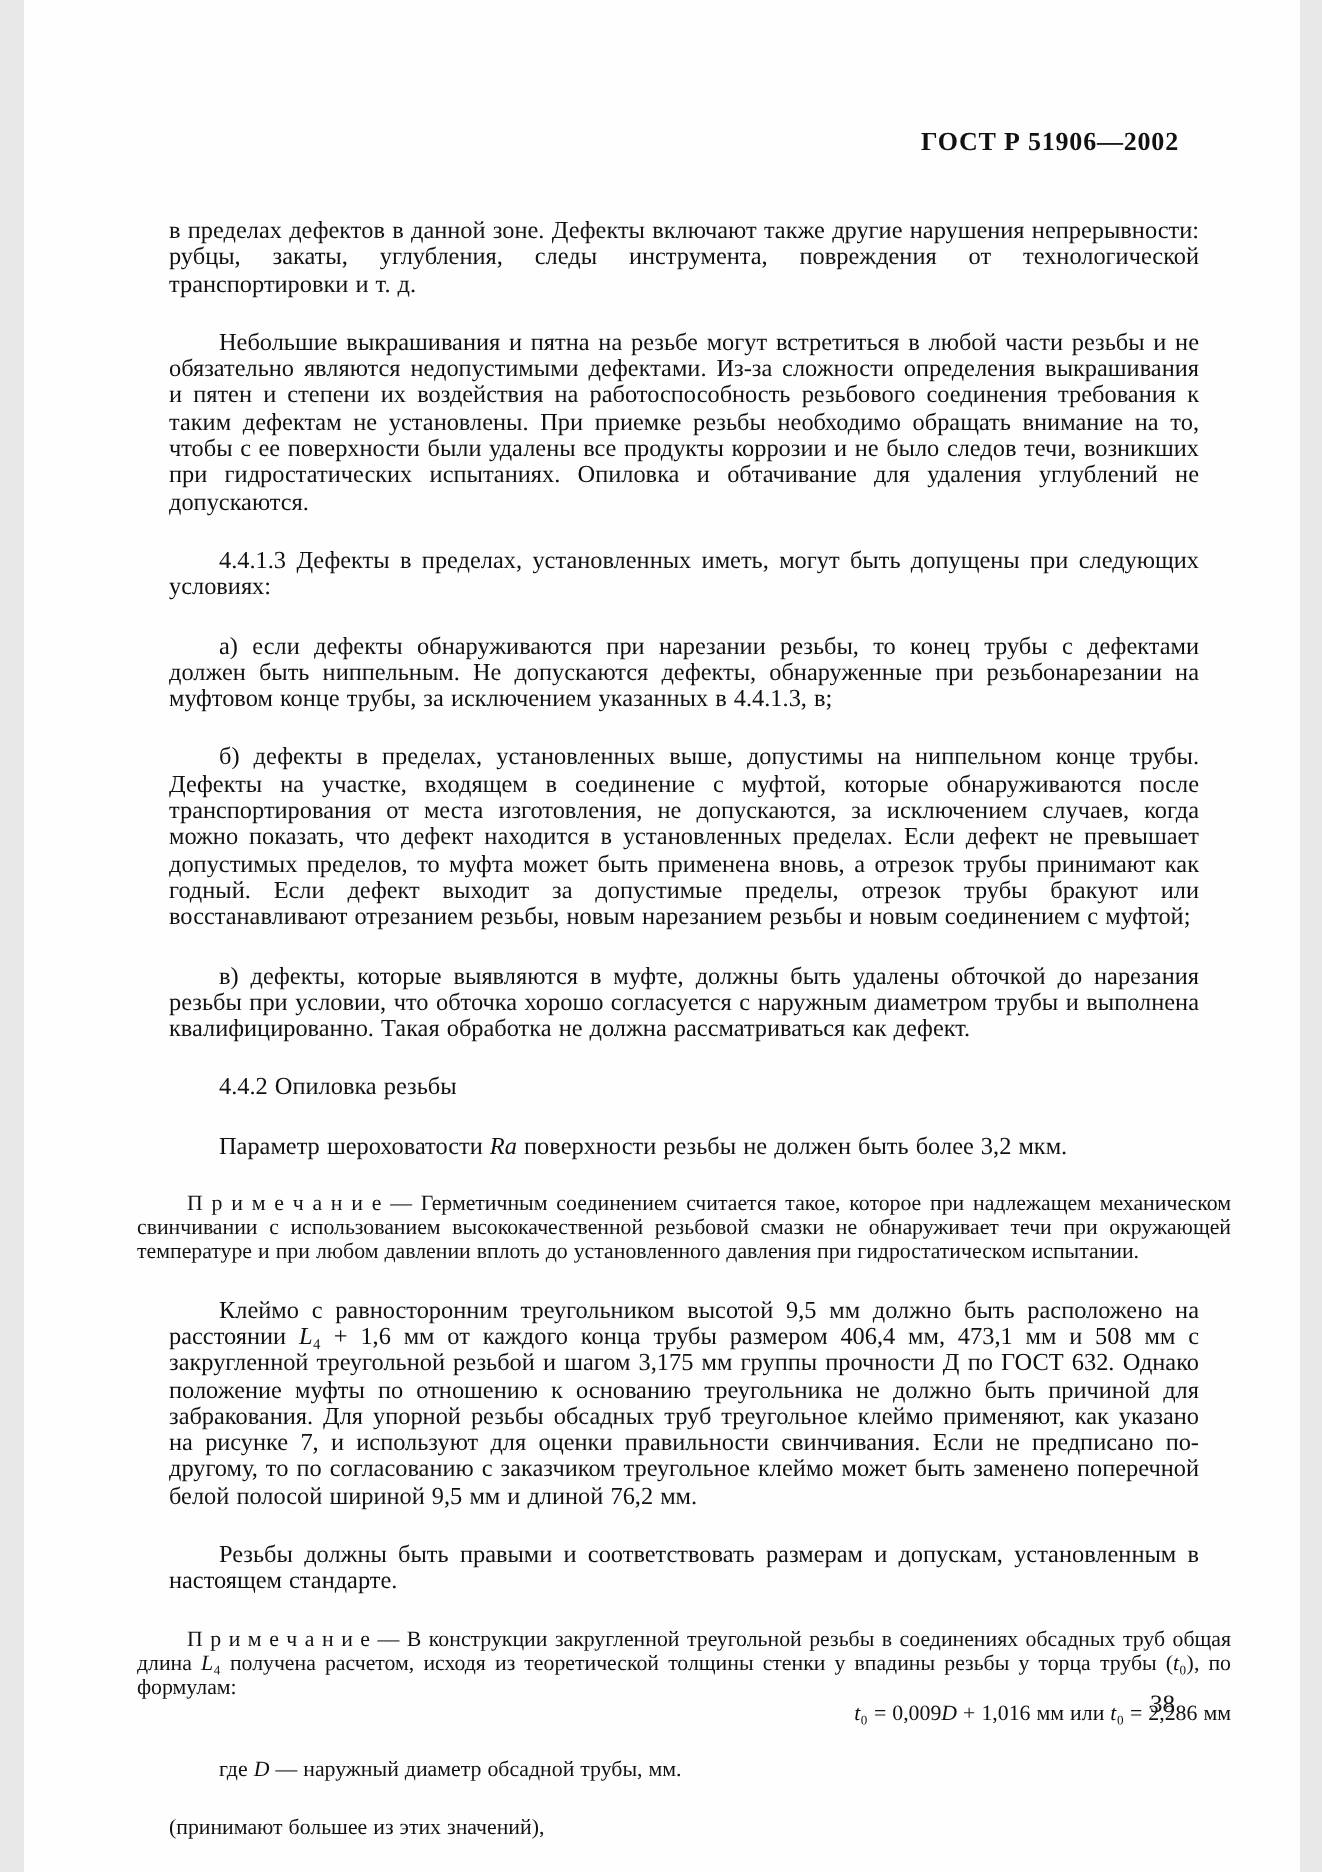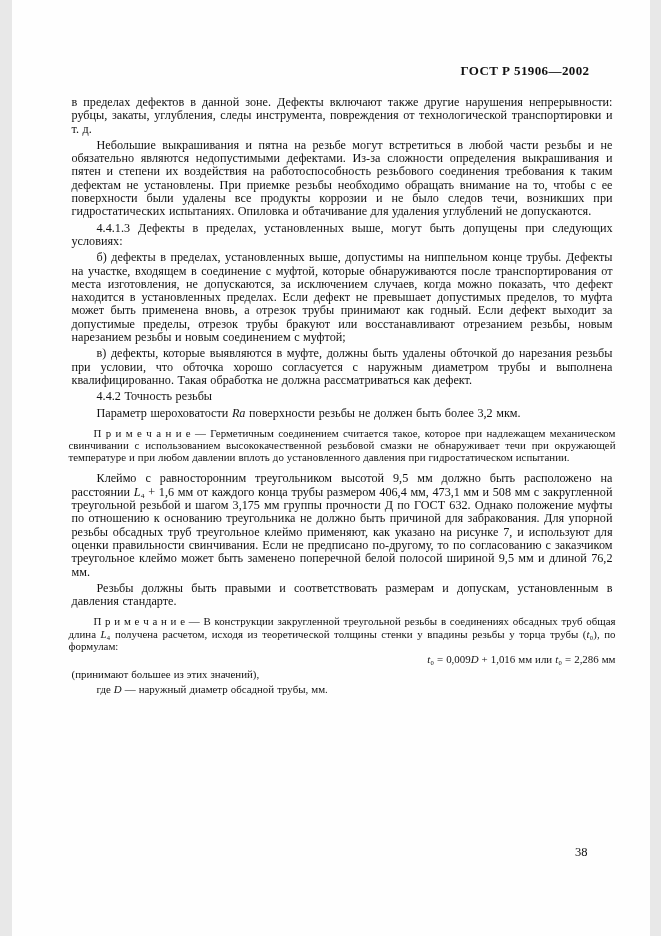--- a/index.html
+++ b/index.html
@@ -22,21 +22,21 @@
     letter-spacing: 0.4px;
     white-space: nowrap;
   }
   .content {
     position: absolute;
     top: 93px;
     left: 57px;
     width: 547px;
   }
   .content p {
-    margin: 3px;
+    margin: 16px;
     text-align: justify;
     text-indent: 25px;
     font-size: 12.2px;
     line-height: 13.3px;
     word-spacing: 0.5px;
   }
   .content p.noind { text-indent: 0; }
   .content p.note {
     font-size: 10.9px;
     line-height: 12.2px;
@@ -59,28 +59,29 @@
 </style>
 </head>
 <body>
 
 <div class="page">
   <div class="doc-header">ГОСТ Р 51906—2002</div>
 
   <div class="content">
       <p class="noind">в пределах дефектов в данной зоне. Дефекты включают также другие нарушения непрерывности: рубцы, закаты, углубления, следы инструмента, повреждения от технологической транспортировки и т. д.</p>
       <p>Небольшие выкрашивания и пятна на резьбе могут встретиться в любой части резьбы и не обязательно являются недопустимыми дефектами. Из-за сложности определения выкрашивания и пятен и степени их воздействия на работоспособность резьбового соединения требования к таким дефектам не установлены. При приемке резьбы необходимо обращать внимание на то, чтобы с ее поверхности были удалены все продукты коррозии и не было следов течи, возникших при гидростатических испытаниях. Опиловка и обтачивание для удаления углублений не допускаются.</p>
-      <p>4.4.1.3 Дефекты в пределах, установленных выше, могут быть допущены при следующих условиях:</p>
+      <p>4.4.1.3 Дефекты в пределах, установленных иметь, могут быть допущены при следующих условиях:</p>
+      <p>а) если дефекты обнаруживаются при нарезании резьбы, то конец трубы с дефектами должен быть ниппельным. Не допускаются дефекты, обнаруженные при резьбонарезании на муфтовом конце трубы, за исключением указанных в 4.4.1.3, в;</p>
       <p>б) дефекты в пределах, установленных выше, допустимы на ниппельном конце трубы. Дефекты на участке, входящем в соединение с муфтой, которые обнаруживаются после транспортирования от места изготовления, не допускаются, за исключением случаев, когда можно показать, что дефект находится в установленных пределах. Если дефект не превышает допустимых пределов, то муфта может быть применена вновь, а отрезок трубы принимают как годный. Если дефект выходит за допустимые пределы, отрезок трубы бракуют или восстанавливают отрезанием резьбы, новым нарезанием резьбы и новым соединением с муфтой;</p>
       <p>в) дефекты, которые выявляются в муфте, должны быть удалены обточкой до нарезания резьбы при условии, что обточка хорошо согласуется с наружным диаметром трубы и выполнена квалифицированно. Такая обработка не должна рассматриваться как дефект.</p>
-      <p>4.4.2 Точность резьбы</p>
+      <p>4.4.2 Опиловка резьбы</p>
       <p>Параметр шероховатости <i>Ra</i> поверхности резьбы не должен быть более 3,2 мкм.</p>
       <p class="note note-block">П р и м е ч а н и е — Герметичным соединением считается такое, которое при надлежащем механическом свинчивании с использованием высококачественной резьбовой смазки не обнаруживает течи при окружающей температуре и при любом давлении вплоть до установленного давления при гидростатическом испытании.</p>
       <p>Клеймо с равносторонним треугольником высотой 9,5 мм должно быть расположено на расстоянии <i>L</i>₄ + 1,6 мм от каждого конца трубы размером 406,4 мм, 473,1 мм и 508 мм с закругленной треугольной резьбой и шагом 3,175 мм группы прочности Д по ГОСТ 632. Однако положение муфты по отношению к основанию треугольника не должно быть причиной для забракования. Для упорной резьбы обсадных труб треугольное клеймо применяют, как указано на рисунке 7, и используют для оценки правильности свинчивания. Если не предписано по-другому, то по согласованию с заказчиком треугольное клеймо может быть заменено поперечной белой полосой шириной 9,5 мм и длиной 76,2 мм.</p>
-      <p>Резьбы должны быть правыми и соответствовать размерам и допускам, установленным в давления стандарте.</p>
+      <p>Резьбы должны быть правыми и соответствовать размерам и допускам, установленным в настоящем стандарте.</p>
       <p class="note note-first">П р и м е ч а н и е — В конструкции закругленной треугольной резьбы в соединениях обсадных труб общая длина <i>L</i>₄ получена расчетом, исходя из теоретической толщины стенки у впадины резьбы у торца трубы (<i>t</i>₀), по формулам:</p>
       <p class="note formula"><i>t</i>₀ = 0,009<i>D</i> + 1,016 мм или <i>t</i>₀ = 2,286 мм</p>
+      <p class="note">где <i>D</i> — наружный диаметр обсадной трубы, мм.</p>
       <p class="note noind">(принимают большее из этих значений),</p>
-      <p class="note">где <i>D</i> — наружный диаметр обсадной трубы, мм.</p>
     </div>
 
   <div class="page-number">38</div>
 </div>
 
 </body></html>

